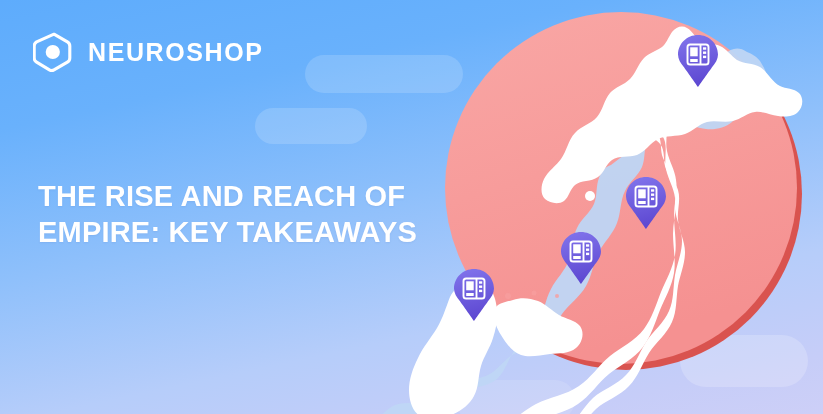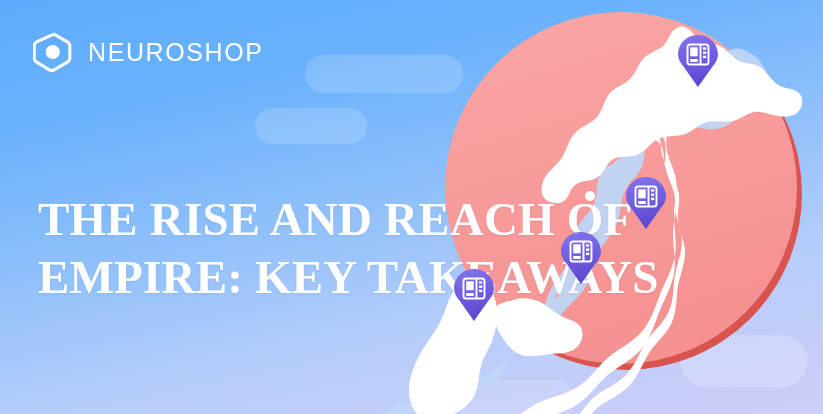--- a/index.html
+++ b/index.html
@@ -17,31 +17,30 @@
   .pill{position:absolute;background:rgba(255,255,255,0.16);border-radius:999px;filter:blur(0.4px);}
   #pill-1{left:305px;top:55px;width:158px;height:38px;}
   #pill-2{left:255px;top:108px;width:112px;height:36px;}
   #pill-3{left:680px;top:335px;width:128px;height:52px;border-radius:999px;background:rgba(255,255,255,0.20);}
   #pill-4{left:455px;top:380px;width:120px;height:40px;background:rgba(255,255,255,0.12);}
 
   
   #logo{position:absolute;left:33px;top:31px;display:flex;align-items:center;gap:13px;}
   #logo-mark{width:42px;height:42px;display:block;}
   #logo-text{
-    color:#ffffff;font-size:25px;font-weight:normal;letter-spacing:1.6px;
+    color:#ffffff;font-size:25px;font-weight:bold;letter-spacing:1.6px;
     line-height:1;white-space:nowrap;
   }
 
   
   #headline{
     position:absolute;left:38px;top:160px;width:520px;
-    color:#ffffff;font-weight:bold;font-size:47px;line-height:1.23;
+    color:#ffffff;font-weight:bold;font-size:29px;line-height:1.23;
     letter-spacing:0.2px;text-transform:uppercase;
     text-shadow:0 1px 2px rgba(60,90,160,0.10);
-    font-family:Liberation Serif, serif;
   }
   #headline .hl-line{display:block;white-space:nowrap;}
 
   
   #art{position:absolute;left:0;top:0;width:823px;height:414px;}
 
   
   .pin{position:absolute;width:44px;height:54px;}
   #pin-hokkaido{left:676px;top:33px;}
   #pin-tohoku{left:624px;top:175px;}

